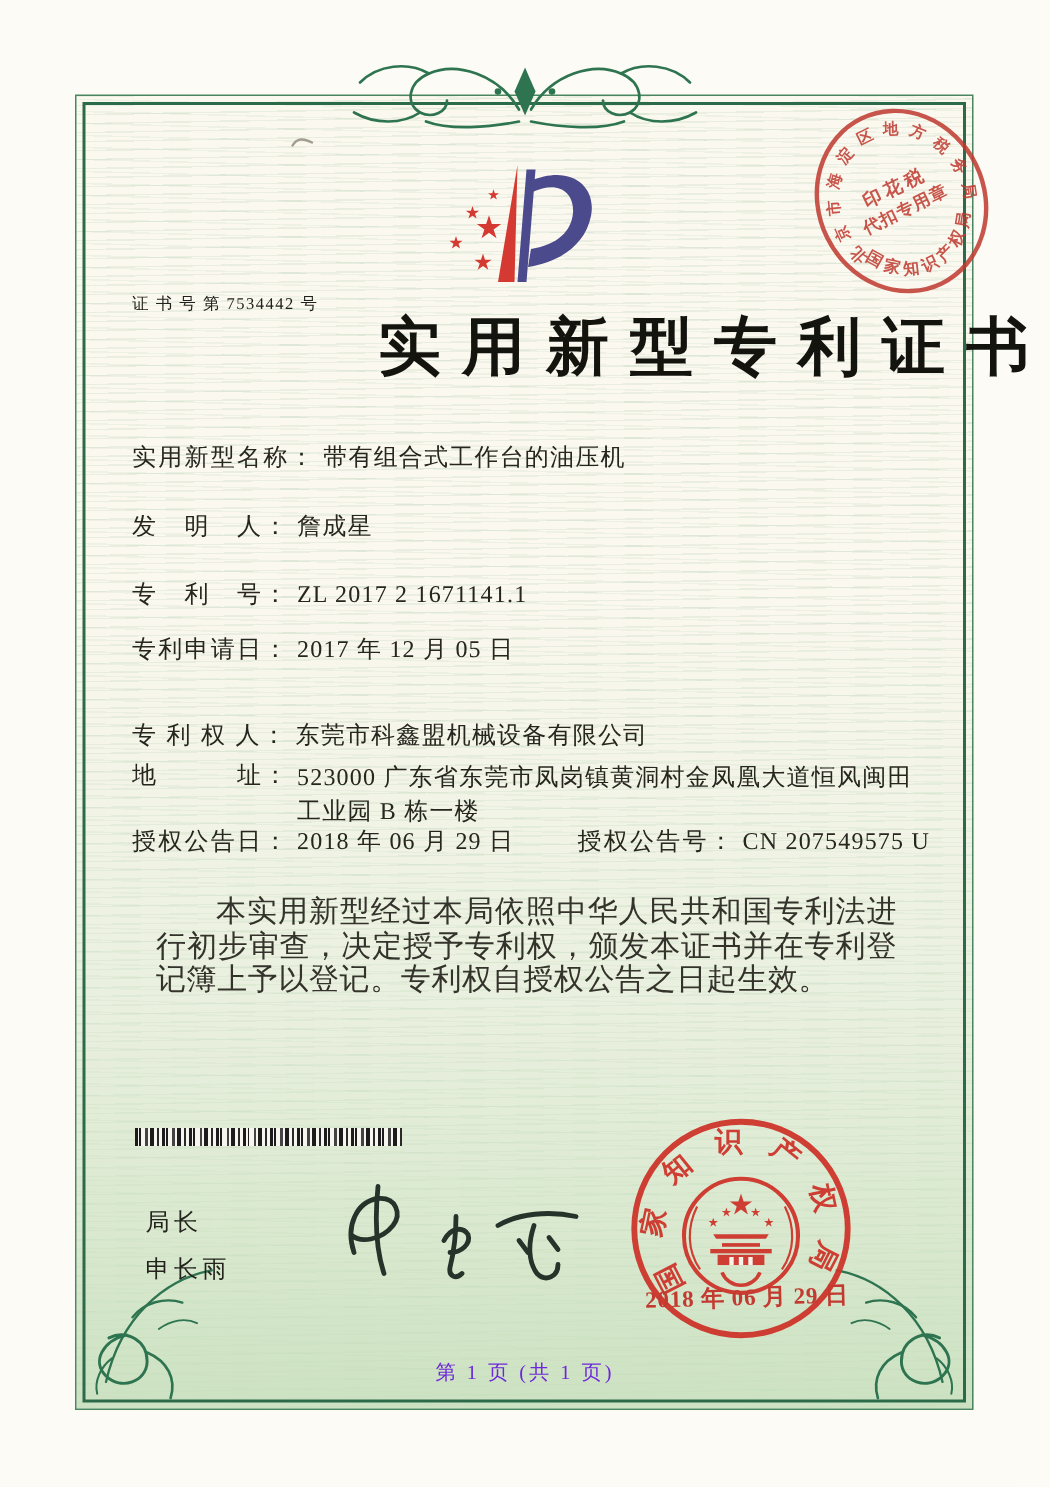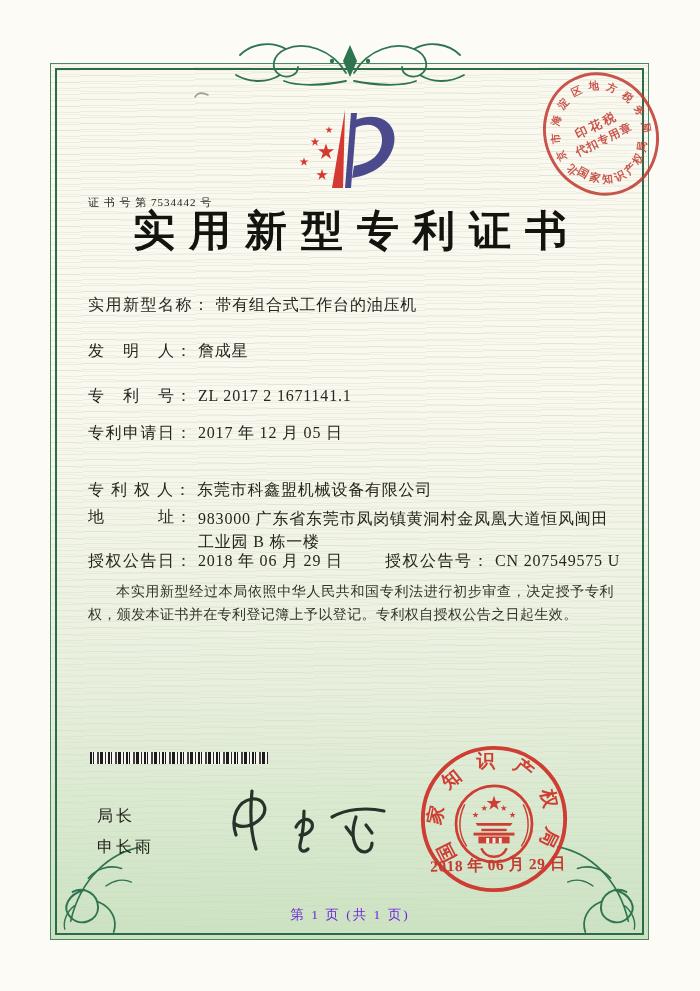--- a/index.html
+++ b/index.html
@@ -17,32 +17,32 @@
     background-image:
       linear-gradient(180deg, rgba(233,240,225,0) 0%, rgba(233,240,225,0) 38%, rgba(208,228,198,0.45) 72%, rgba(196,222,186,0.85) 100%),
       repeating-linear-gradient(179deg, rgba(125,178,138,0.14) 0px, rgba(125,178,138,0.14) 1px, transparent 1px, transparent 6px),
       repeating-linear-gradient(1.5deg, rgba(125,178,138,0.10) 0px, rgba(125,178,138,0.10) 1px, transparent 1px, transparent 8px);
   }
   .frame-outer{left:50px;top:63px;width:599px;height:877px;border:1px solid #4a8660;box-sizing:border-box;}
   .frame-inner{left:55px;top:68px;width:589px;height:867px;border:2px solid #2c6b49;box-sizing:border-box;}
 
   .cert-number{left:88px;top:147px;font-size:11px;letter-spacing:1px;color:#21211b;margin-top:48px;}
   .page-title{
-    left:0;top:203px;width:700px;text-align:center;
+    left:0;top:203px;width:700px;text-align:right;
     font-size:42px;font-weight:600;letter-spacing:14px;text-indent:14px;color:#14140f;
   }
   .row{position:absolute;left:88px;font-size:16px;color:#26261f;}
   .f-label{letter-spacing:1.5px;}
   .f-value{letter-spacing:0.8px;margin-left:5px;}
   .f-value.multiline{display:inline-block;vertical-align:top;white-space:pre-line;width:436px;line-height:23px;}
   .row-grant-no{position:absolute;left:385px;top:551px;font-size:16px;}
 
   .paragraphs{left:88px;top:581px;width:526px;}
   .paragraphs p{
-    margin:0;font-size:14px;line-height:22.5px;letter-spacing:0.4px;
+    margin:16px;font-size:20px;line-height:22.5px;letter-spacing:0.4px;
     text-align:justify;text-indent:2em;color:#33322b;
   }
   .barcode{
     left:90px;top:752px;width:178px;height:12px;
     background:repeating-linear-gradient(90deg,
       #1c1c1c 0 2px,#f6f5ee 2px 3px,#1c1c1c 3px 4px,#f6f5ee 4px 7px,
       #444 7px 9px,#f6f5ee 9px 10px,#1c1c1c 10px 13px,#f6f5ee 13px 15px,
       #2a2a2a 15px 16px,#f6f5ee 16px 18px);
   }
   .director{left:97px;top:800px;font-size:16px;letter-spacing:3px;line-height:31px;color:#23221c;}
@@ -157,21 +157,21 @@
 <div class="row" style="top:386px;">
   <span class="f-label">专　利　号：</span><span class="f-value">ZL 2017 2 1671141.1</span>
 </div>
 <div class="row" style="top:423px;text-align:right;">
   <span class="f-label">专利申请日：</span><span class="f-value">2017 年 12 月 05 日</span>
 </div>
 <div class="row" style="top:480px;">
   <span class="f-label">专 利 权 人：</span><span class="f-value">东莞市科鑫盟机械设备有限公司</span>
 </div>
 <div class="row" style="top:507px;">
-  <span class="f-label">地　　　址：</span><span class="f-value multiline">983000 广东省东莞市凤岗镇黄洞村金凤凰大道恒风闽田
+  <span class="f-label">地　　　址：</span><span class="f-value multiline">523000 广东省东莞市凤岗镇黄洞村金凤凰大道恒风闽田
 工业园 B 栋一楼</span>
 </div>
 <div class="row" style="top:551px;">
   <span class="f-label">授权公告日：</span><span class="f-value">2018 年 06 月 29 日</span>
 </div>
 <div class="row-grant-no">
   <span class="f-label">授权公告号：</span><span class="f-value">CN 207549575 U</span>
 </div>
 
 <div class="abs paragraphs">

